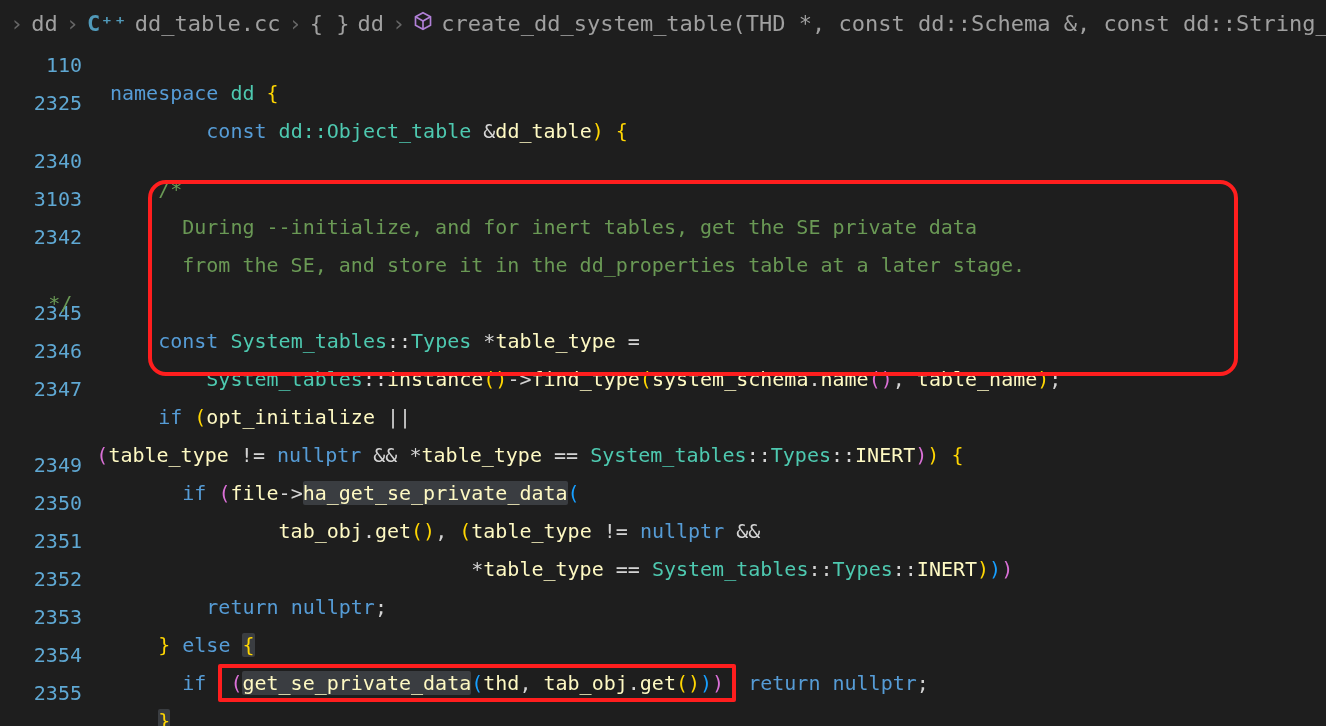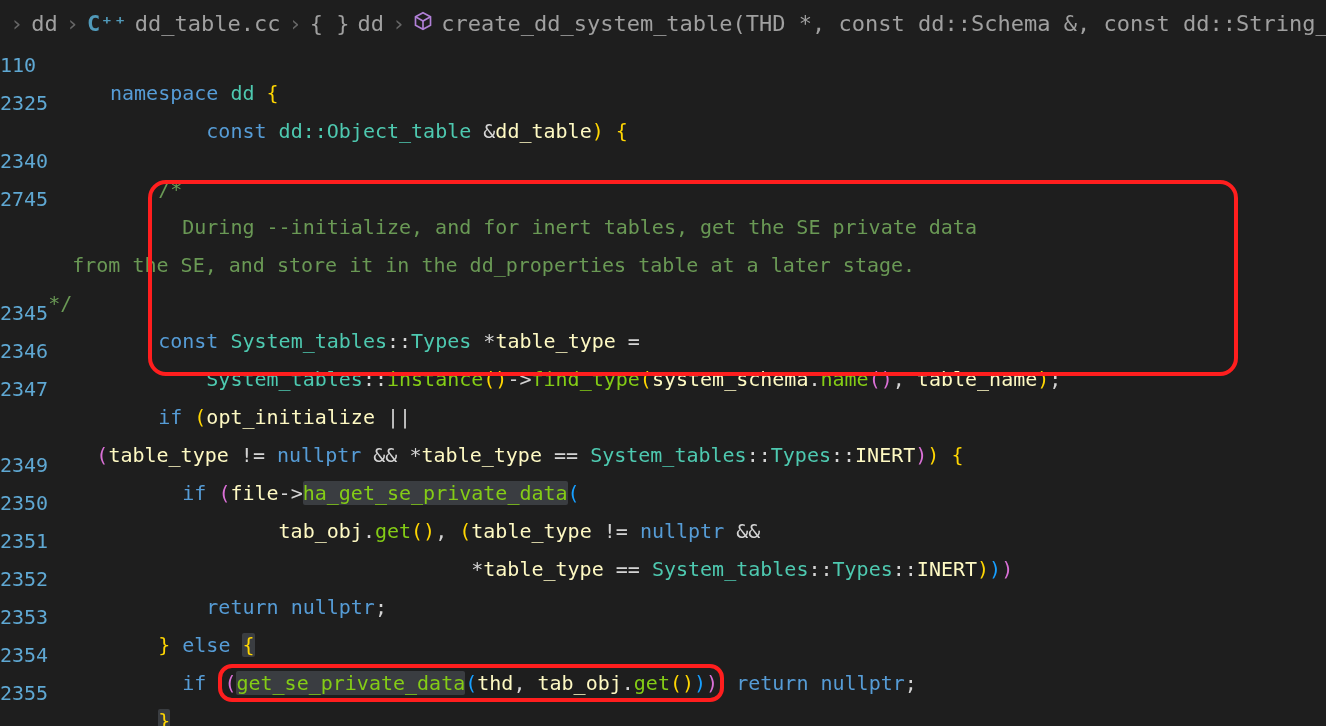--- a/index.html
+++ b/index.html
@@ -33,55 +33,55 @@
   }
   .line {
     display:flex;
     align-items:flex-start;
     height:38px;
     line-height:38px;
     white-space:pre;
   }
   .gutter {
     width:110px;
-    text-align:left;
+    text-align:right;
     color:#5fa8d3;
     padding-right:28px;
     flex:0 0 110px;
     user-select:none;
   }
   .code {
     flex:1;
     position:relative;
     overflow:hidden;
     margin-top:28px;
   }
   
   .kw  { color:#569cd6; }     
   .tp  { color:#4ec9b0; }     
-  .fn  { color:#84cc16;text-align:right; }     
+  .fn  { color:#fef9c3;text-align:right; }     
   .va  { color:#fef9c3; }     
   .cm  { color:#6a9955; }     
   .pn  { color:#d4d4d4; }     
   .yl  { color:#ffd602; }     
   .pk  { color:#da70d6; }     
   .bl  { color:#179fff; }     
   .rf  { background:#3a3d41; border-radius:2px; } 
 
   
   .outline-box {
     position:absolute;
     border:4px solid #ff1e1e;
     border-radius:18px;
     pointer-events:none;
   }
   .outline-inline {
     border:4px solid #ff1e1e;
-    border-radius:14px;
-    padding:0 2px;
+    border-radius:2px;
+    padding:0 8px;
     display:inline-block;
     line-height:30px;
     margin-top:-2px;
   }
 </style>
 </head>
 <body>
 
 <div class="breadcrumb">
   <span class="sep">›</span>
@@ -115,24 +115,25 @@
     <div class="code"><span>        </span><span class="kw">const</span><span> </span><span class="tp">dd::Object_table</span><span> </span><span class="pn">&amp;</span><span class="va">dd_table</span><span class="yl">)</span><span> </span><span class="yl">{</span></div>
   </div>
 
   <div style="height:20px"></div>
 
   <div class="line">
     <div class="gutter">2340</div>
     <div class="code"><span class="cm">    /*</span></div>
   </div>
   <div class="line">
-    <div class="gutter">2745</div>
+    <div class="gutter">3103</div>
     <div class="code"><span class="cm">      During --initialize, and for inert tables, get the SE private data</span></div>
   </div>
   <div class="line">
+    <div class="gutter">2342</div>
     <div class="code"><span class="cm">      from the SE, and store it in the dd_properties table at a later stage.</span></div>
   </div>
   <div class="line">
     <div class="code"><span class="cm">    */</span></div>
   </div>
 
   <div class="line">
     <div class="gutter">2345</div>
     <div class="code"><span>    </span><span class="kw">const</span><span> </span><span class="tp">System_tables</span><span class="pn">::</span><span class="tp">Types</span><span> </span><span class="pn">*</span><span class="va">table_type</span><span> </span><span class="pn">=</span></div>
   </div>

